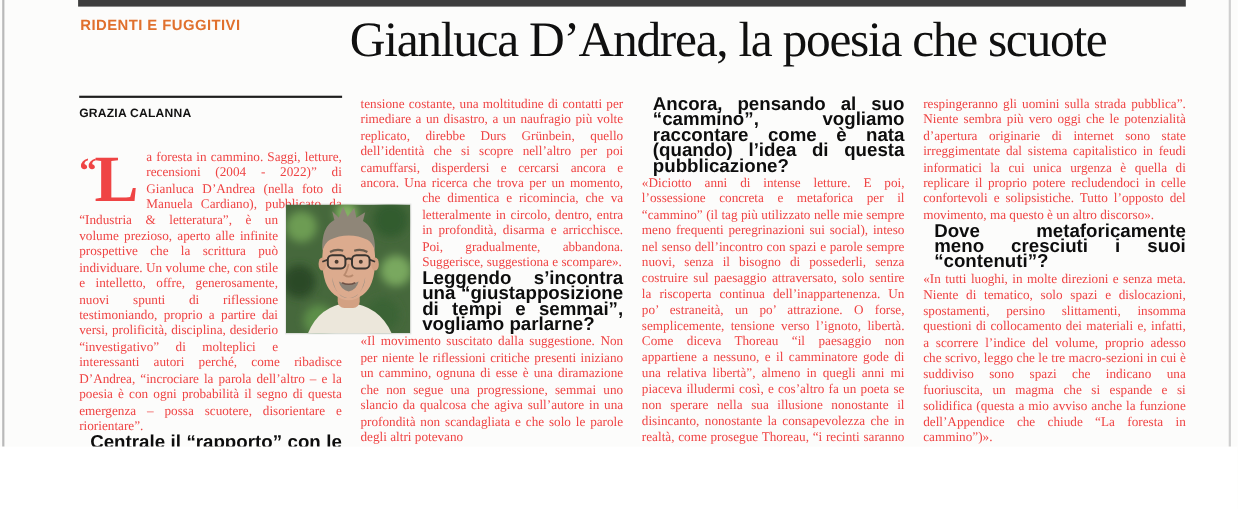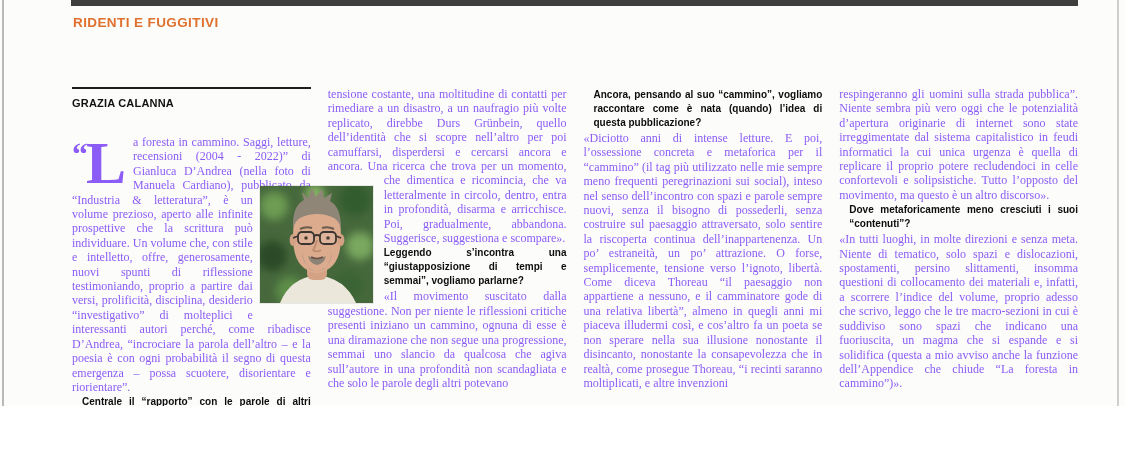--- a/index.html
+++ b/index.html
@@ -15,25 +15,25 @@
   .kicker { position:absolute; left:73px; top:15px; font-family:"Liberation Sans", sans-serif;
             font-weight:bold; font-size:13.5px; letter-spacing:.4px; color:#e0702d; }
 
   .headline { position:absolute; left:318px; top:10px; margin:0; white-space:nowrap;
               font-family:"Liberation Serif", serif; font-weight:normal; font-size:45px;
               letter-spacing:-1.2px; color:#101010; }
 
   .columns { position:absolute; left:72px; top:87px; width:1006px;
              display:grid; grid-template-columns:repeat(4,1fr); column-gap:17px; }
 
-  .body-text { margin:0; font-size:12px; line-height:14.4px; color:#8b5cf6; text-align:justify; }
+  .body-text { margin:0; font-size:12px; line-height:14.4px; color:#ef4444; text-align:justify; }
 
   .question { margin:1px 0 1px 0; padding-left:10px; text-align:justify;
               font-family:"Liberation Sans", sans-serif; font-weight:bold;
-              font-size:10px; line-height:14px; color:#0d0d0d; }
+              font-size:17px; line-height:14px; color:#0d0d0d; }
 
   .byline-block { border-top:2px solid #1e1e1e; padding-top:4px; margin-bottom:24px; }
   .byline { font-family:"Liberation Sans", sans-serif; font-weight:bold; font-size:11px;
             letter-spacing:.2px; color:#111; }
 
   .dropcap { float:left; margin:3px 7px 0 0; }
   .dq { font-weight:bold; font-size:32px; line-height:.8; vertical-align:18px; letter-spacing:-2px; }
   .dl { font-weight:bold; font-size:60px; line-height:.85; }
 
   .spacer-r { float:right; width:52px; height:128px; margin-left:6px; }
@@ -46,20 +46,21 @@
 </head>
 <body>
 
 <div class="page">
 
   <div class="edge-left"></div>
   <div class="edge-right"></div>
   <div class="top-rule"></div>
 
   <div class="kicker">RIDENTI E FUGGITIVI</div>
+  <h1 class="headline">Gianluca D’Andrea, la poesia che scuote</h1>
 
   <div class="columns">
 
     <div class="col">
       <div class="byline-block">
         <span class="byline">GRAZIA CALANNA</span>
       </div>
       <p class="body-text">
         <span class="dropcap"><span class="dq">“</span><span class="dl">L</span></span>
         <span>a foresta in cammino. Saggi, letture, recensioni (2004 - 2022)” di Gianluca D’Andrea (nella foto di Manuela Cardiano), pubblicato da “Industria</span>

